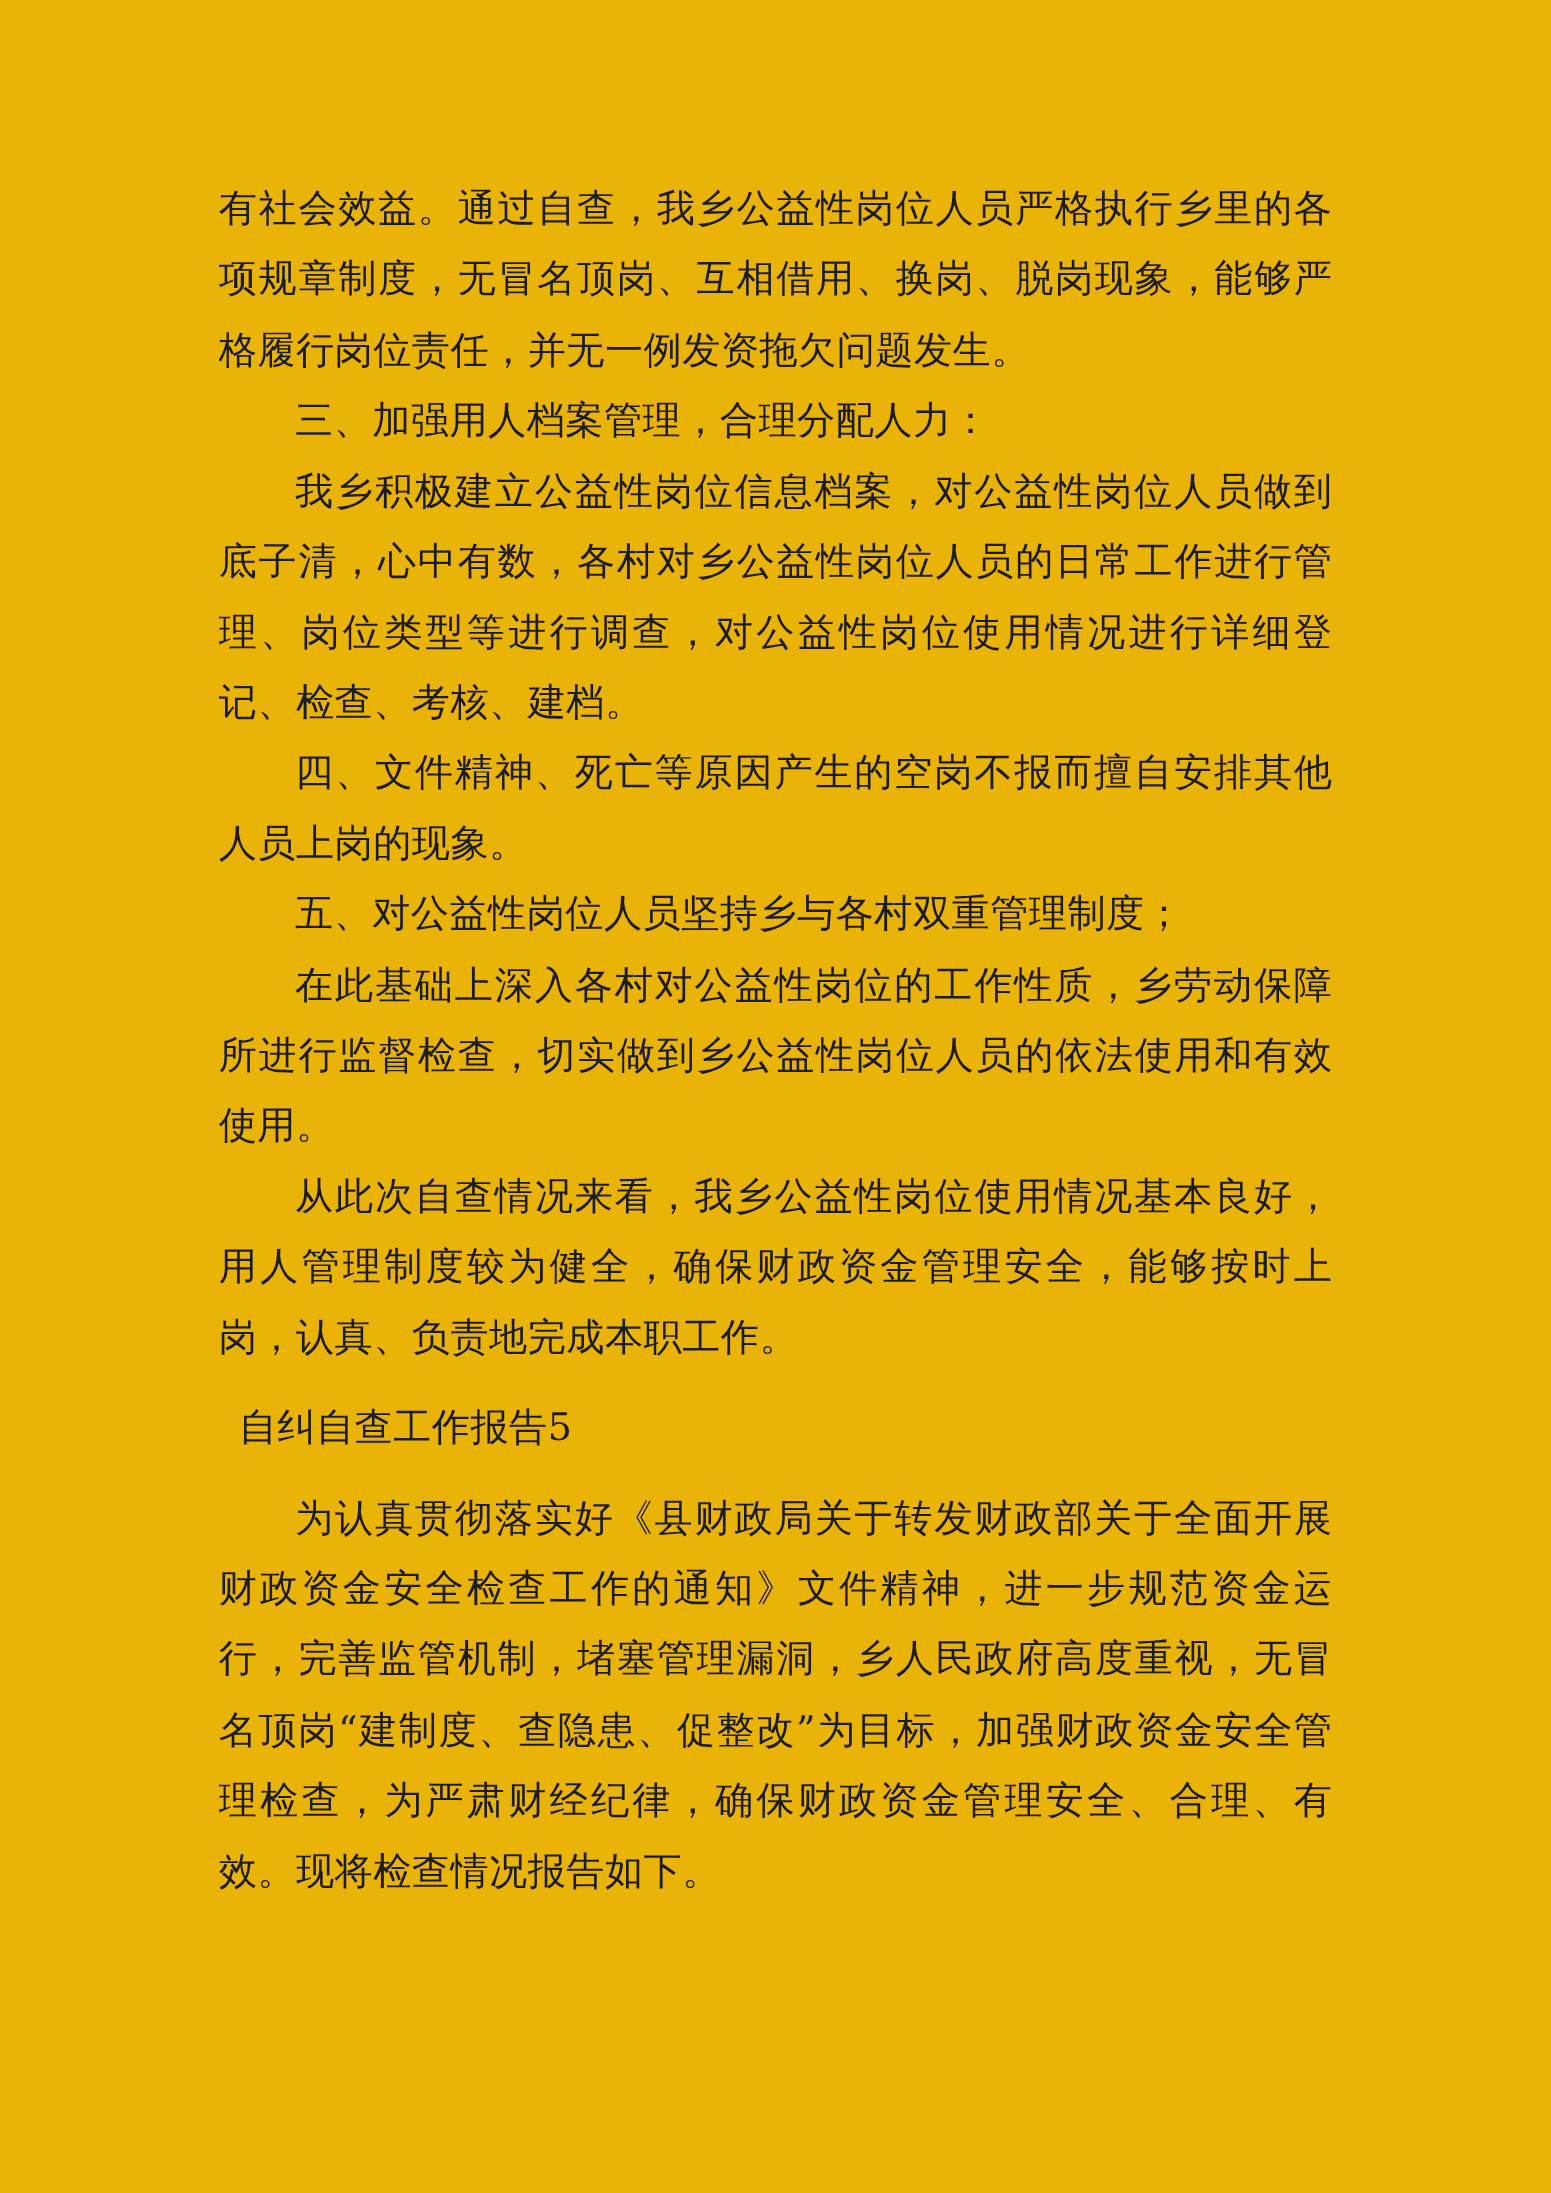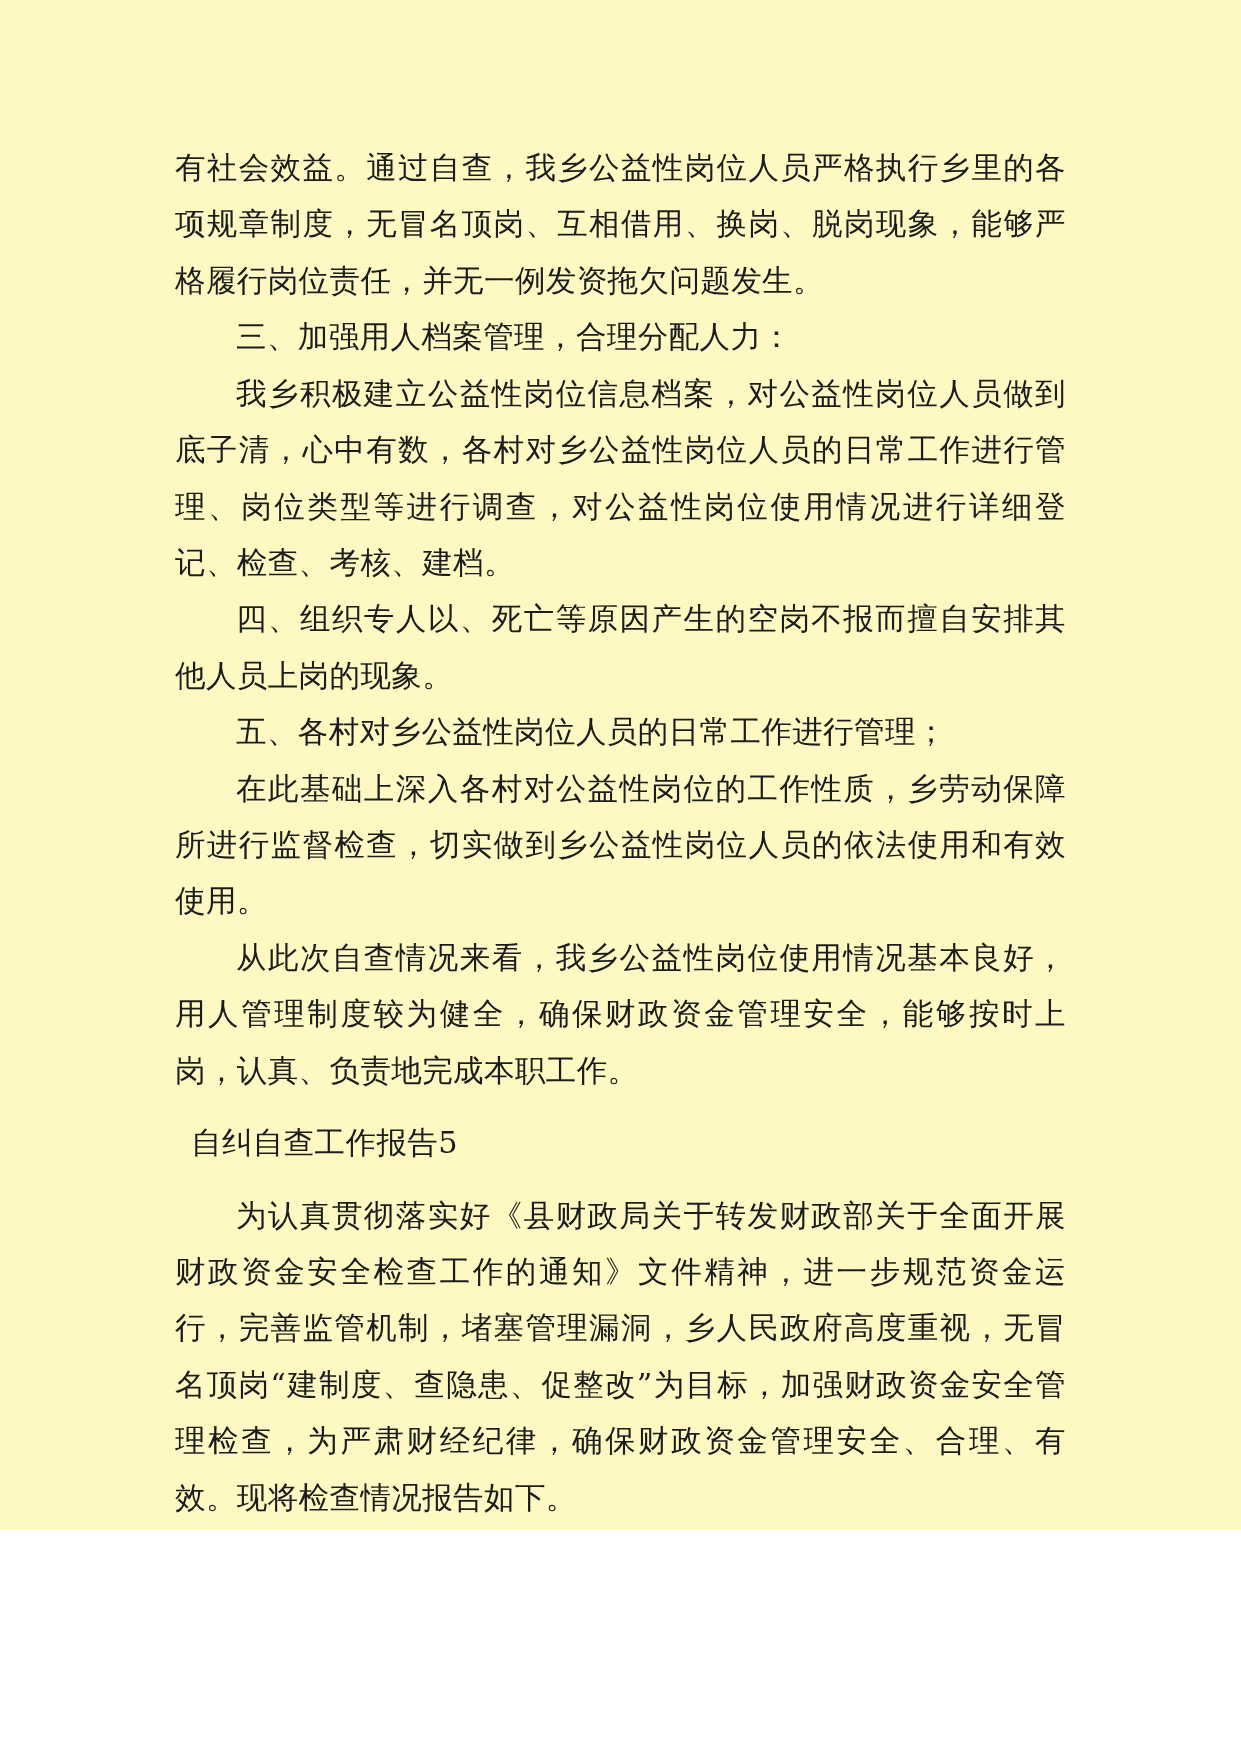--- a/index.html
+++ b/index.html
@@ -9,24 +9,24 @@
   }
   body {
     width: 1241px;
     height: 1754px;
     font-family: "DejaVu Serif", serif;
     color: #1a1a1a;
   }
   .page {
     position: relative;
     width: 1241px;
-    height: 1530px;
+    height: 1754px;
     box-sizing: border-box;
     padding: 140px 175px 120px 175px;
-    background: #fef9c3;
+    background: #eab308;
   }
   .doc-body {
     font-size: 30.5px;
     line-height: 1.85;
     letter-spacing: 0.4px;
     text-align: justify;
     text-justify: inter-ideograph;
     color: #1c1c1c;
   }
   .para {
@@ -49,23 +49,23 @@
 
 <div class="page">
   <div class="doc-body">
 
     <p class="para no-indent">有社会效益。通过自查，我乡公益性岗位人员严格执行乡里的各项规章制度，无冒名顶岗、互相借用、换岗、脱岗现象，能够严格履行岗位责任，并无一例发资拖欠问题发生。</p>
 
     <p class="para">三、加强用人档案管理，合理分配人力：</p>
 
     <p class="para">我乡积极建立公益性岗位信息档案，对公益性岗位人员做到底子清，心中有数，各村对乡公益性岗位人员的日常工作进行管理、岗位类型等进行调查，对公益性岗位使用情况进行详细登记、检查、考核、建档。</p>
 
-    <p class="para">四、组织专人以、死亡等原因产生的空岗不报而擅自安排其他人员上岗的现象。</p>
+    <p class="para">四、文件精神、死亡等原因产生的空岗不报而擅自安排其他人员上岗的现象。</p>
 
-    <p class="para">五、各村对乡公益性岗位人员的日常工作进行管理；</p>
+    <p class="para">五、对公益性岗位人员坚持乡与各村双重管理制度；</p>
 
     <p class="para">在此基础上深入各村对公益性岗位的工作性质，乡劳动保障所进行监督检查，切实做到乡公益性岗位人员的依法使用和有效使用。</p>
 
     <p class="para">从此次自查情况来看，我乡公益性岗位使用情况基本良好，用人管理制度较为健全，确保财政资金管理安全，能够按时上岗，认真、负责地完成本职工作。</p>
 
     <p class="heading">自纠自查工作报告5</p>
 
     <p class="para">为认真贯彻落实好《县财政局关于转发财政部关于全面开展财政资金安全检查工作的通知》文件精神，进一步规范资金运行，完善监管机制，堵塞管理漏洞，乡人民政府高度重视，无冒名顶岗“建制度、查隐患、促整改”为目标，加强财政资金安全管理检查，为严肃财经纪律，确保财政资金管理安全、合理、有效。现将检查情况报告如下。</p>
 
   </div>

